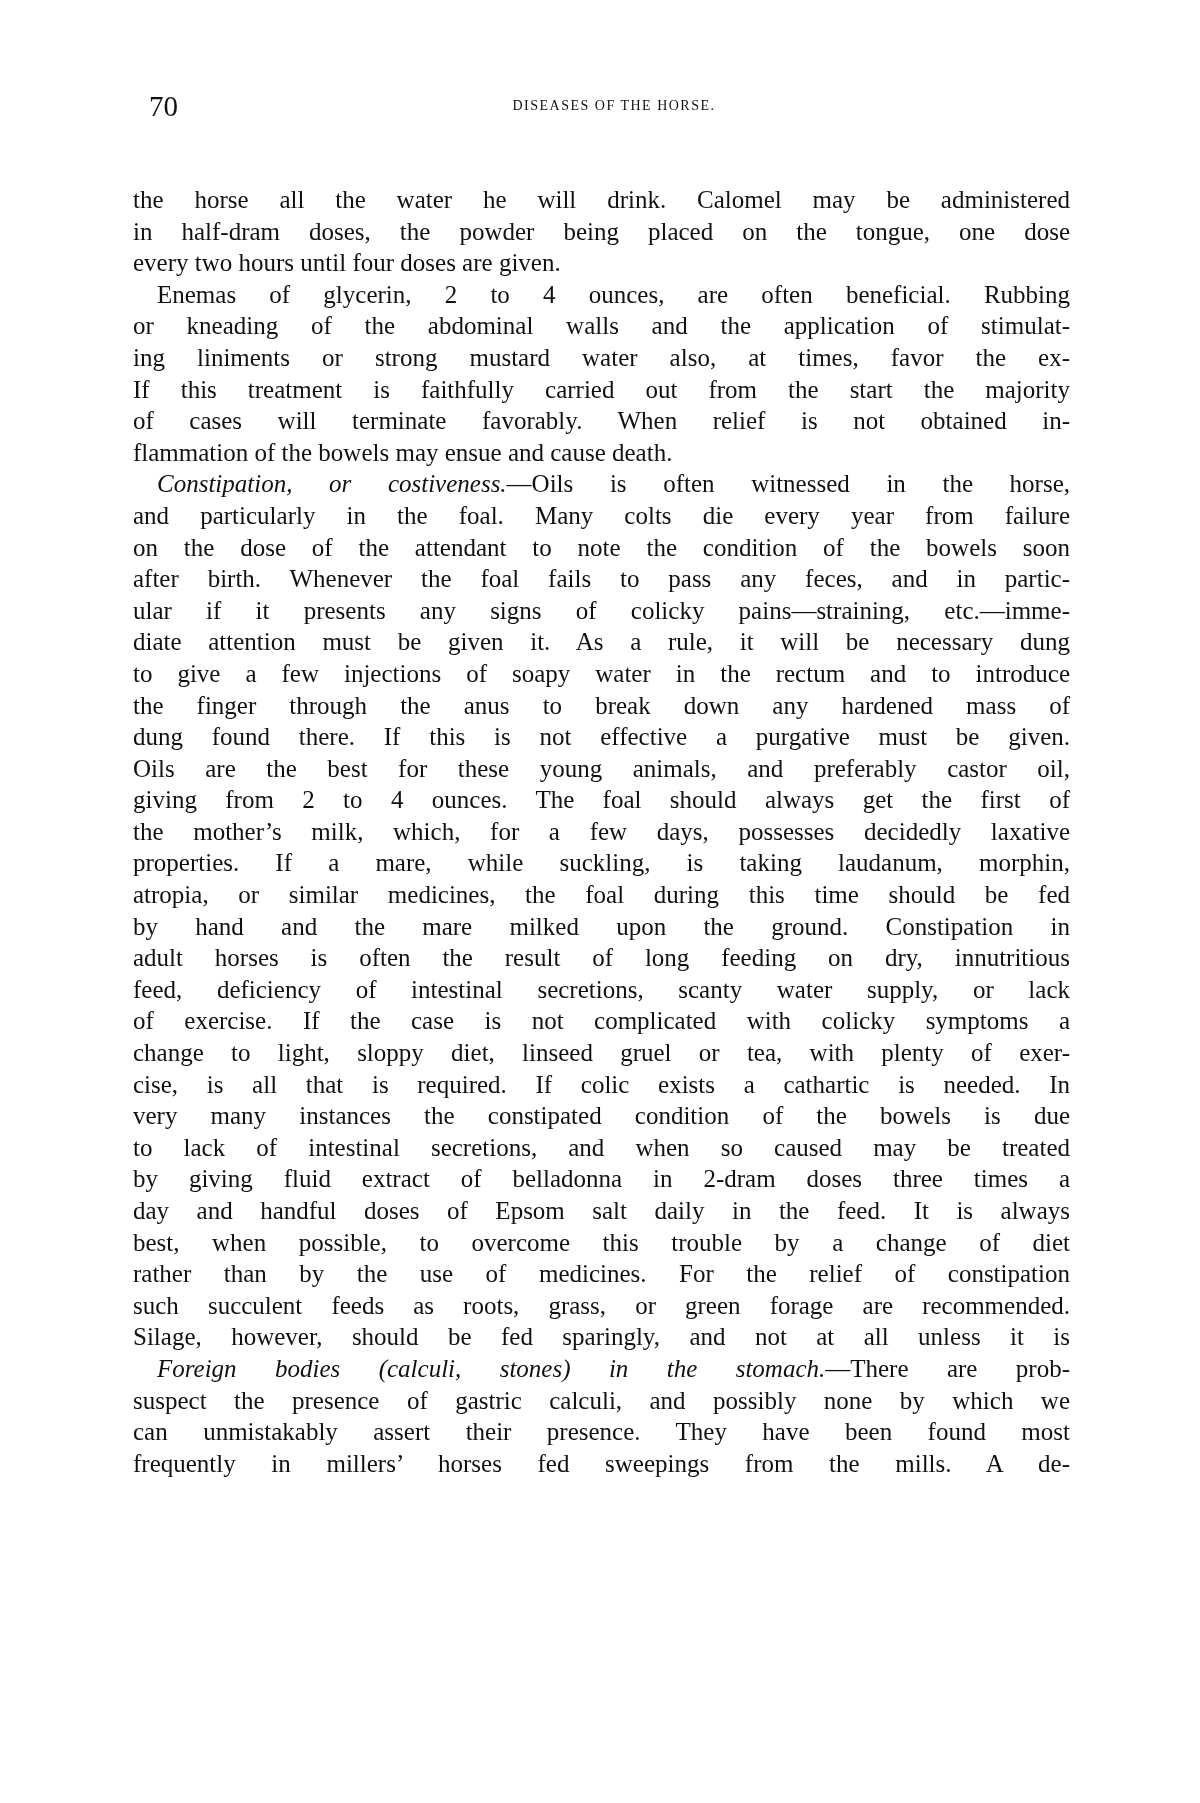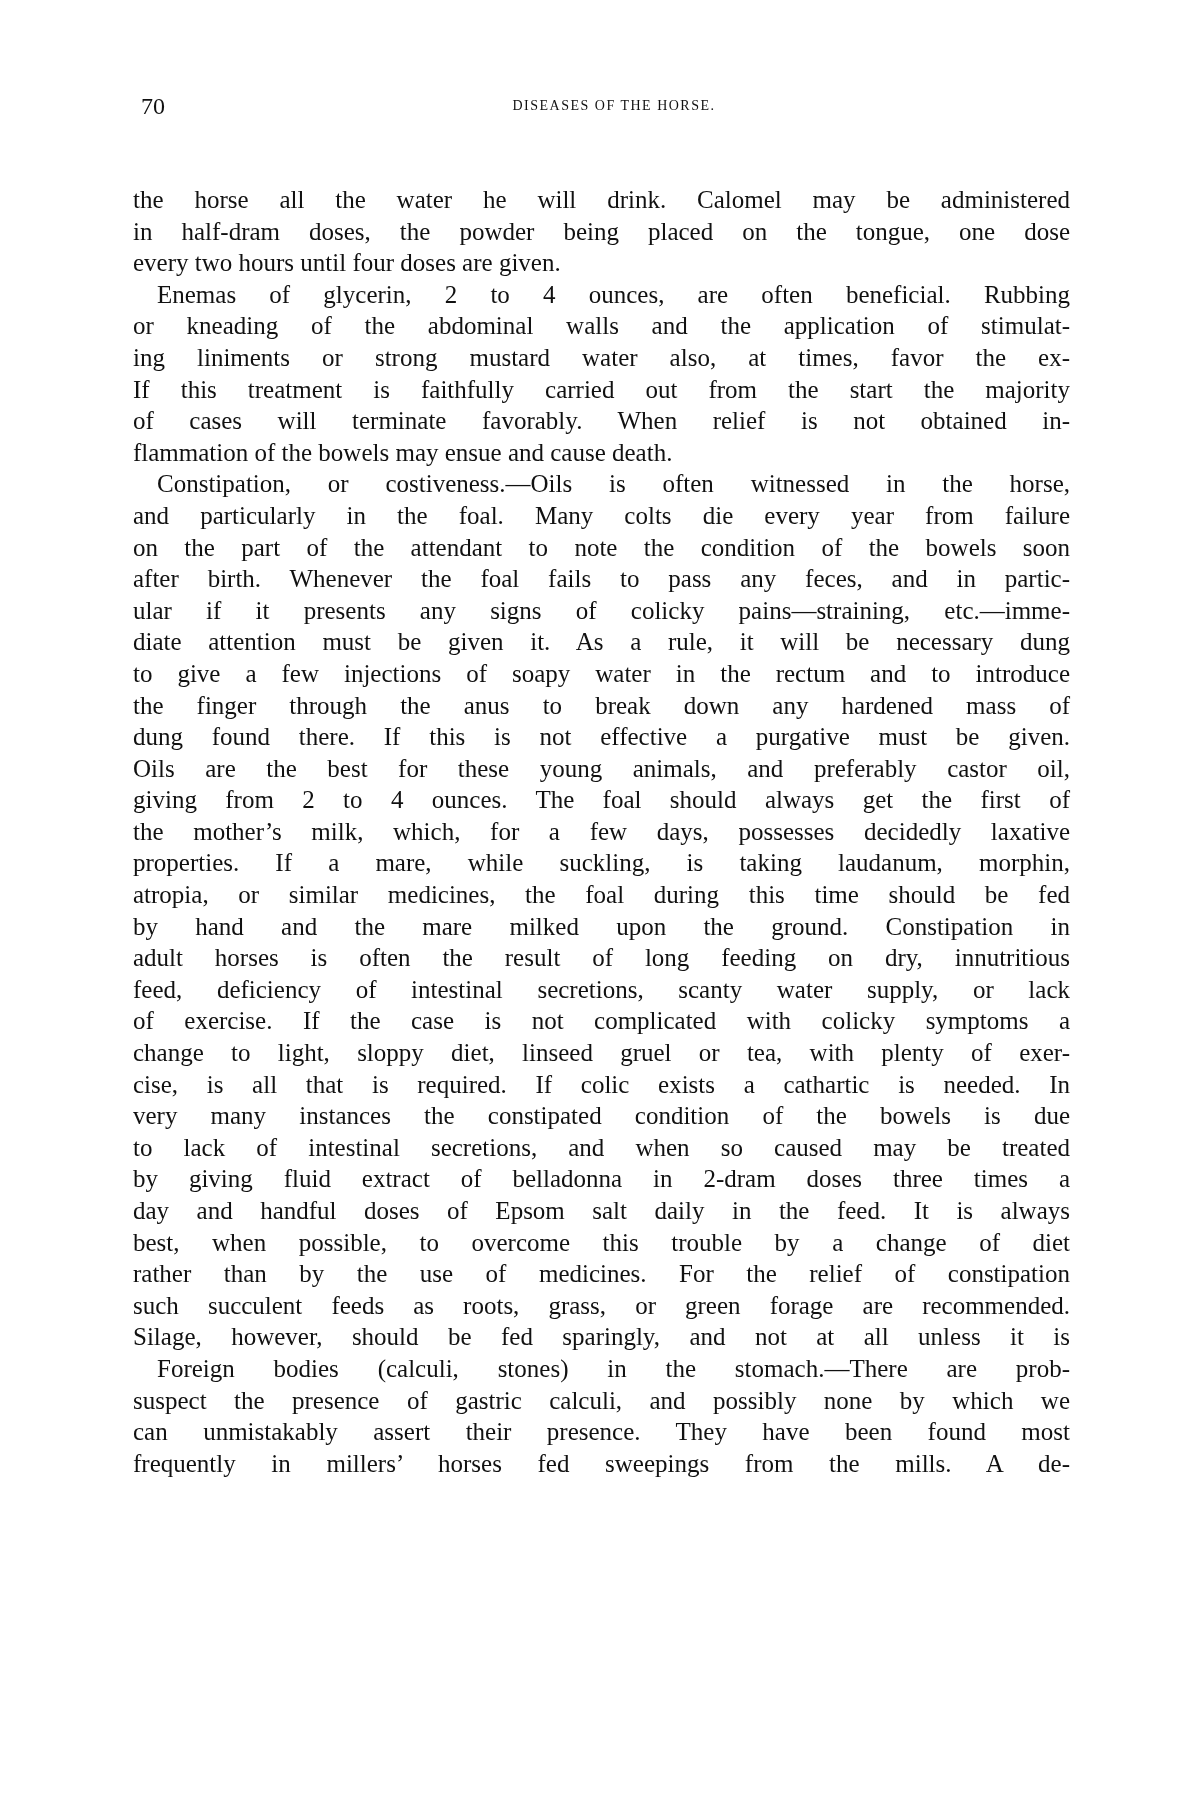--- a/index.html
+++ b/index.html
@@ -17,23 +17,23 @@
     }
     .page-header {
       position: absolute;
       top: 86px;
       left: 133px;
       width: 937px;
       height: 40px;
     }
     .page-number {
       position: absolute;
-      left: 8px;
+      left: 16px;
       top: 0;
-      font-size: 24px;
+      font-size: 29px;
       line-height: 40px;
     }
     .running-head {
       position: absolute;
       left: 0;
       right: 0;
       top: 0;
       text-align: center;
       font-size: 14px;
       letter-spacing: 1.5px;
@@ -70,20 +70,21 @@
     }
     .line-inner {
       display: block;
       text-align: justify;
       text-align-last: justify;
     }
     .line.last .line-inner {
       text-align-last: left;
     }
     .ital {
+      font-style: italic;
     }
   </style>
 </head>
 <body>
 
 <div class="page-header">
   <span class="page-number">70</span>
   <span class="running-head">DISEASES OF THE HORSE.</span>
 </div>
 
@@ -123,21 +124,21 @@
   </div>
 
   <div class="para">
     <span class="line indent">
         <span class="line-inner"><span class="ital">Constipation, or costiveness.</span><span>—Oils is often witnessed in the horse,</span></span>
       </span>
     <span class="line">
         <span class="line-inner">and particularly in the foal.  Many colts die every year from failure</span>
       </span>
     <span class="line">
-        <span class="line-inner">on the part of the attendant to note the condition of the bowels soon</span>
+        <span class="line-inner">on the dose of the attendant to note the condition of the bowels soon</span>
       </span>
     <span class="line">
         <span class="line-inner">after birth.  Whenever the foal fails to pass any feces, and in partic-</span>
       </span>
     <span class="line">
         <span class="line-inner">ular if it presents any signs of colicky pains—straining, etc.—imme-</span>
       </span>
     <span class="line">
         <span class="line-inner">diate attention must be given it.  As a rule, it will be necessary dung</span>
       </span>

